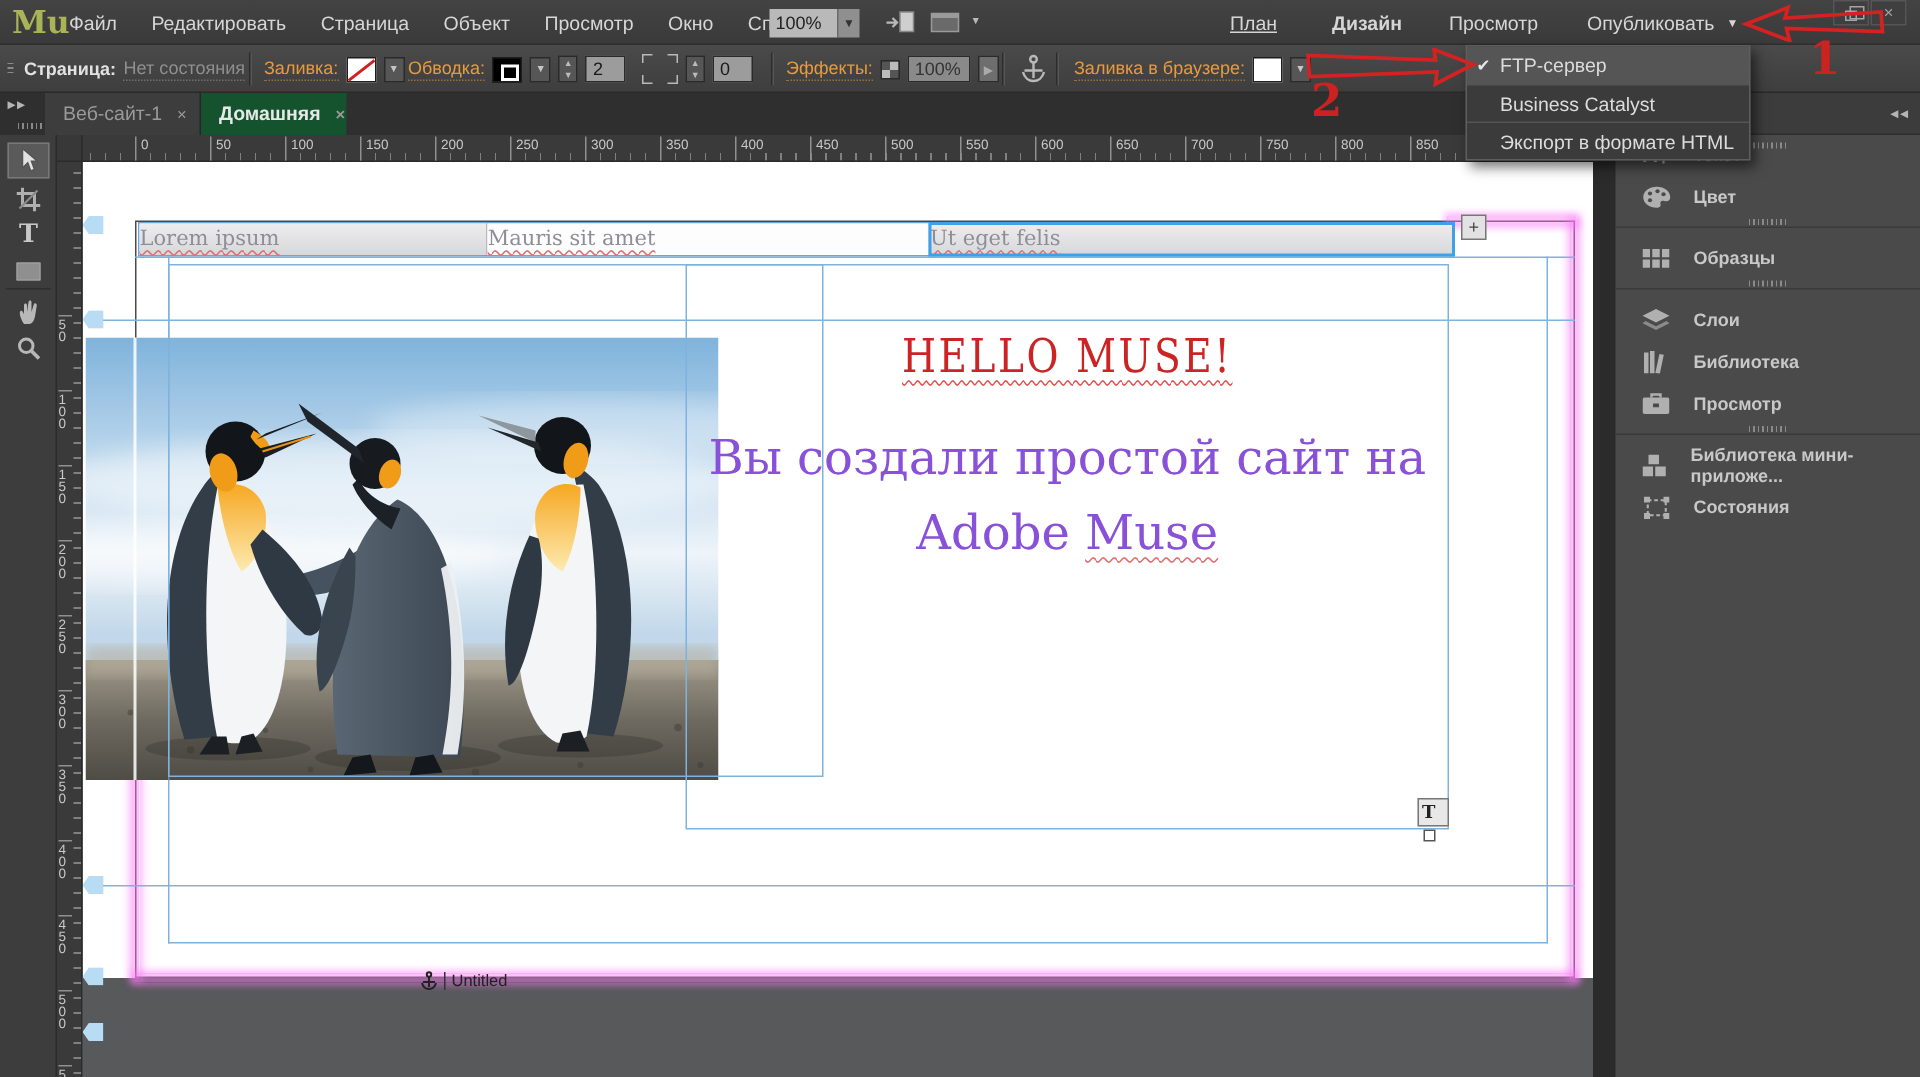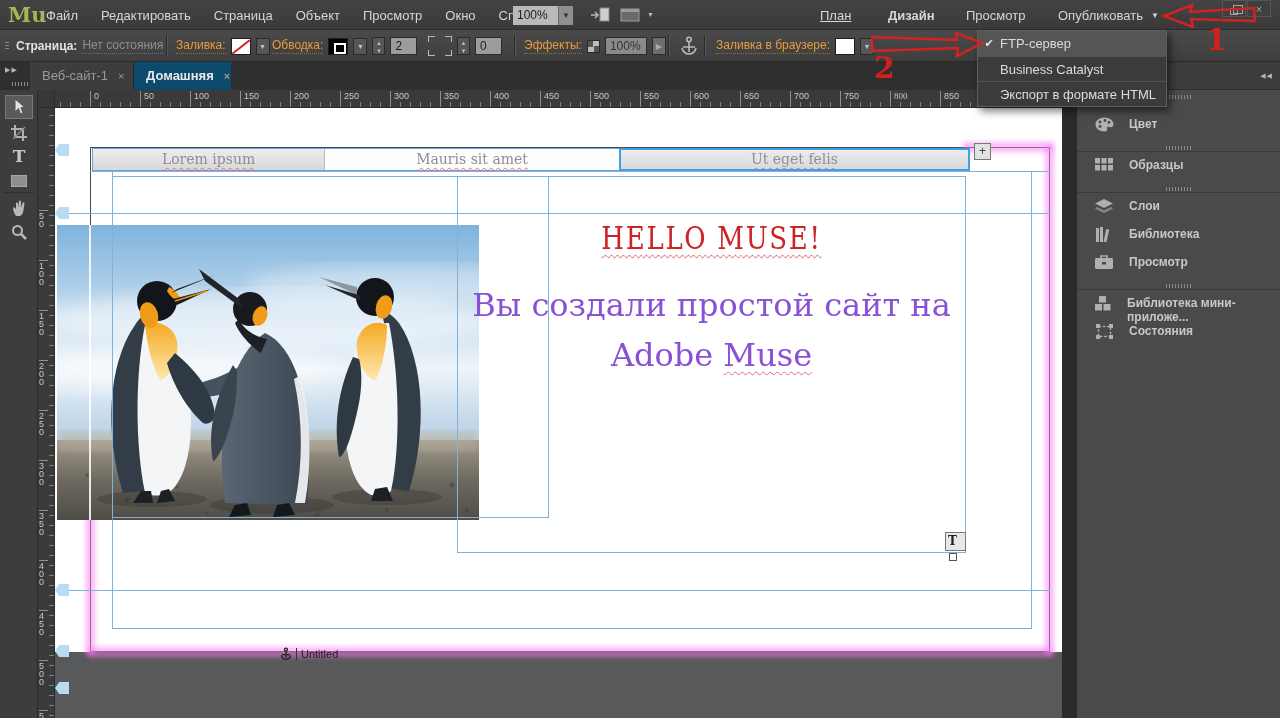--- a/index.html
+++ b/index.html
@@ -57,21 +57,21 @@
   .pctbox { width:42px; height:18px; background:#8a8a8a; color:#333; font-size:12px; padding:1px 4px 0;
     border:1px solid #2a2a2a; }
   .playbtn { width:14px; height:18px; background:#6e6e6e; border:1px solid #2a2a2a; color:#aaa;
     font-size:8px; text-align:center; line-height:17px; }
 
   
   #tabbar { position:absolute; left:0; top:62px; width:1062px; height:28px; background:#2f2f2f; z-index:5; }
   .tab { position:absolute; top:0; height:28px; font-size:13px; line-height:28px; padding:0 8px 0 12px; }
   .tab .x { margin-left:10px; font-size:11px; color:#9a9a9a; }
   #tab-site { left:30px; width:104px; color:#9a9a9a; background:#3d3d3d; border-right:1px solid #262626; }
-  #tab-home { left:134px; width:97px; color:#e8e8e8; background:#0c4a6e; font-weight:bold; }
+  #tab-home { left:134px; width:97px; color:#e8e8e8; background:#14532d; font-weight:bold; }
   #expand-icons { position:absolute; left:5px; top:4px; font-size:7px; color:#b5b5b5; letter-spacing:1px; }
   .grip-h { height:4px; background:repeating-linear-gradient(90deg,#8a8a8a 0 1px,transparent 1px 3px); }
 
   
   #toolpanel { position:absolute; left:0; top:90px; width:38px; height:628px; background:#3d3d3d;
     border-right:1px solid #2b2b2b; z-index:6; }
   .tool { position:absolute; left:5px; width:28px; height:24px; display:flex; align-items:center; justify-content:center; }
   .tool.active { background:#5a5a5a; border:1px solid #787878; }
   .tool svg { display:block; }
   #toolsep { position:absolute; left:4px; width:30px; border-top:1px solid #2e2e2e; }
@@ -95,21 +95,21 @@
   
   #canvas { position:absolute; left:55px; top:108px; width:1007px; height:610px; background:#fff; z-index:1; overflow:hidden; }
   #pasteboard-bottom { position:absolute; left:0; top:544px; width:1007px; height:66px; background:#58595b; }
   #page { position:absolute; left:35px; top:39px; width:960px; height:505px; background:#fff;
     border:1px solid #4a4a4a; }
   .pink { position:absolute; background:rgba(250,120,245,.45); box-shadow:0 0 5px 2px rgba(250,120,245,.55); z-index:3; }
   .guide { position:absolute; background:#7fb2dd; z-index:4; }
   .frame { position:absolute; border:1px solid #7fb2dd; z-index:6; }
   #menu-widget { position:absolute; left:37px; top:40px; width:878px; height:23px; display:flex; z-index:5;
     border:1px solid #6aa7d8; }
-  .mw-btn { height:21px; text-align:center; font:14px "DejaVu Serif",serif; color:#8e8e98; line-height:21px;
+  .mw-btn { height:21px; text-align:left; font:14px "DejaVu Serif",serif; color:#8e8e98; line-height:21px;
     background:linear-gradient(#ededef,#d8d8da); border-right:1px solid #b9b9c4; }
   .mw-btn.white { background:#fdfdfd; }
   .mw-btn span { text-decoration:underline; text-decoration-style:wavy; text-decoration-color:#e07070;
     text-decoration-thickness:1px; text-underline-offset:3px; }
   .mw-btn.selected { outline:2px solid #3fa0e8; outline-offset:-1px; }
   #penguins { position:absolute; left:2px; top:117px; width:422px; height:295px; z-index:5; }
   .img-line-white { position:absolute; left:34px; top:117px; width:2px; height:295px; background:rgba(255,255,255,.85); z-index:6; }
   .img-line-blue { position:absolute; left:57px; top:117px; width:1px; height:295px; background:rgba(127,178,221,.6); z-index:6; }
   #heading { position:absolute; left:402px; top:112px; width:509px; text-align:center; z-index:7;
     font:31px "DejaVu Serif",serif; color:#cc2424; letter-spacing:2px; transform:scaleX(.84); }
@@ -130,21 +130,21 @@
     z-index:8; font-size:11px; color:#222; }
   #anchor-tag .bar { width:1px; height:12px; background:#333; }
 
   
   #rightstrip { position:absolute; left:1062px; top:62px; width:14px; height:656px; background:#2b2b2b; z-index:5; }
   #rightpanel { position:absolute; left:1076px; top:62px; width:204px; height:656px; background:#4a4a4a;
     border-left:1px solid #2a2a2a; z-index:5; }
   #panel-header { position:absolute; left:0; top:0; width:204px; height:28px; background:#3c3c3c;
     border-bottom:1px solid #2e2e2e; }
   #collapse-icons { position:absolute; right:8px; top:10px; font-size:7px; color:#b5b5b5; letter-spacing:1px; }
-  .prow { position:absolute; left:0; width:204px; height:28px; display:flex; align-items:flex-start; }
+  .prow { position:absolute; left:0; width:204px; height:28px; display:flex; align-items:center; }
   .prow .picon { width:20px; margin-left:17px; display:flex; justify-content:center; }
   .prow .plabel { margin-left:15px; font-size:12px; font-weight:bold; color:#c8c8c8; }
   .psep { position:absolute; left:0; width:204px; border-top:1px solid #3a3a3a; }
   .psep .grip-h { position:absolute; left:89px; top:-6px; width:26px; }
 
   
   #publish-menu { position:absolute; left:977px; top:30px; width:190px; background:#3b3b3b;
     border:1px solid #5e5e5e; box-shadow:3px 4px 8px rgba(0,0,0,.55); z-index:50; }
   .pm-row { height:25px; display:flex; align-items:center; font-size:13px; color:#dcdcdc; position:relative; }
   .pm-row.checked { background:#555; }
@@ -308,21 +308,21 @@
     <div class="h-tick" style="left: 335px;">300</div>
     <div class="h-tick" style="left: 385px;">350</div>
     <div class="h-tick" style="left: 435px;">400</div>
     <div class="h-tick" style="left: 485px;">450</div>
     <div class="h-tick" style="left: 535px;">500</div>
     <div class="h-tick" style="left: 585px;">550</div>
     <div class="h-tick" style="left: 635px;">600</div>
     <div class="h-tick" style="left: 685px;">650</div>
     <div class="h-tick" style="left: 735px;">700</div>
     <div class="h-tick" style="left: 785px;">750</div>
-    <div class="h-tick" style="left: 835px; font-family: Liberation Serif, serif;">800</div>
+    <div class="h-tick" style="left: 835px;">800</div>
     <div class="h-tick" style="left: 885px;">850</div>
   </div>
 <div id="vruler">
     <div class="v-tick" style="top: 120px;">50</div>
     <div class="v-tick" style="top: 170px;">100</div>
     <div class="v-tick" style="top: 220px;">150</div>
     <div class="v-tick" style="top: 270px;">200</div>
     <div class="v-tick" style="top: 320px;">250</div>
     <div class="v-tick" style="top: 370px;">300</div>
     <div class="v-tick" style="top: 420px;">350</div>

